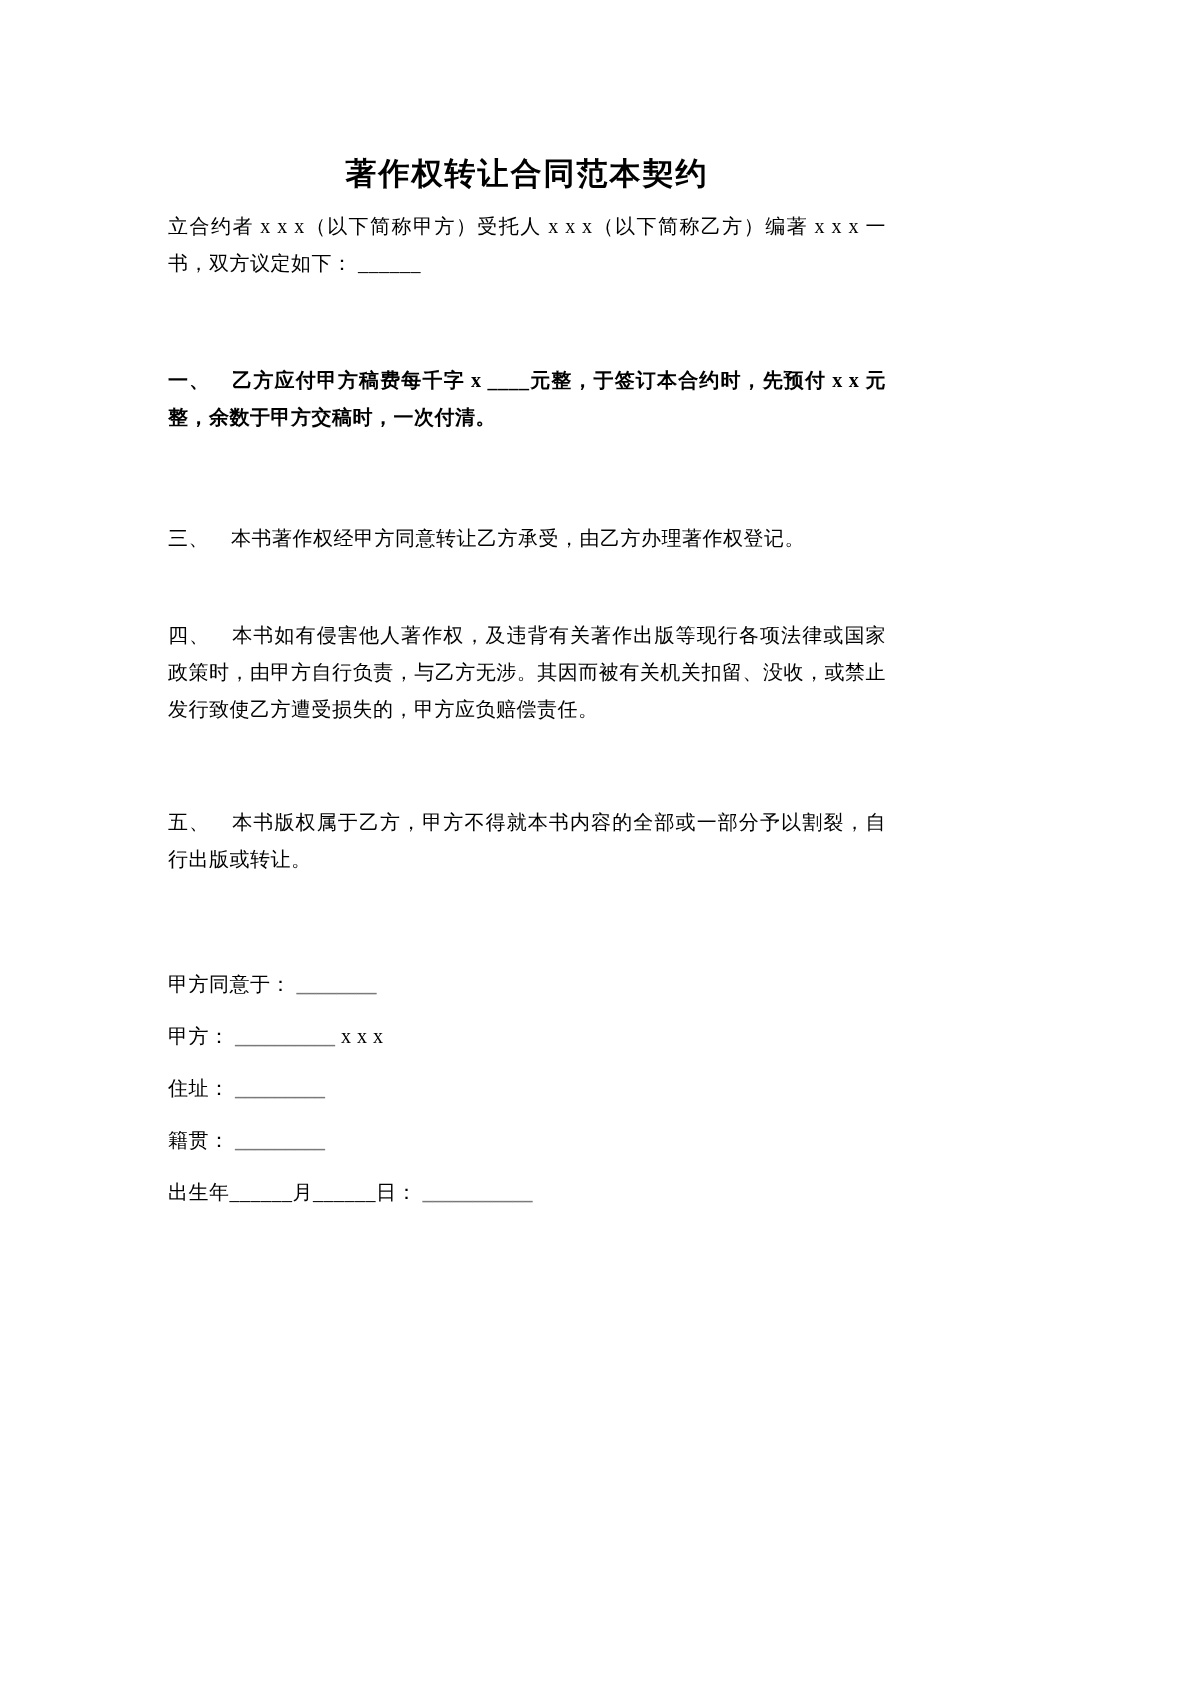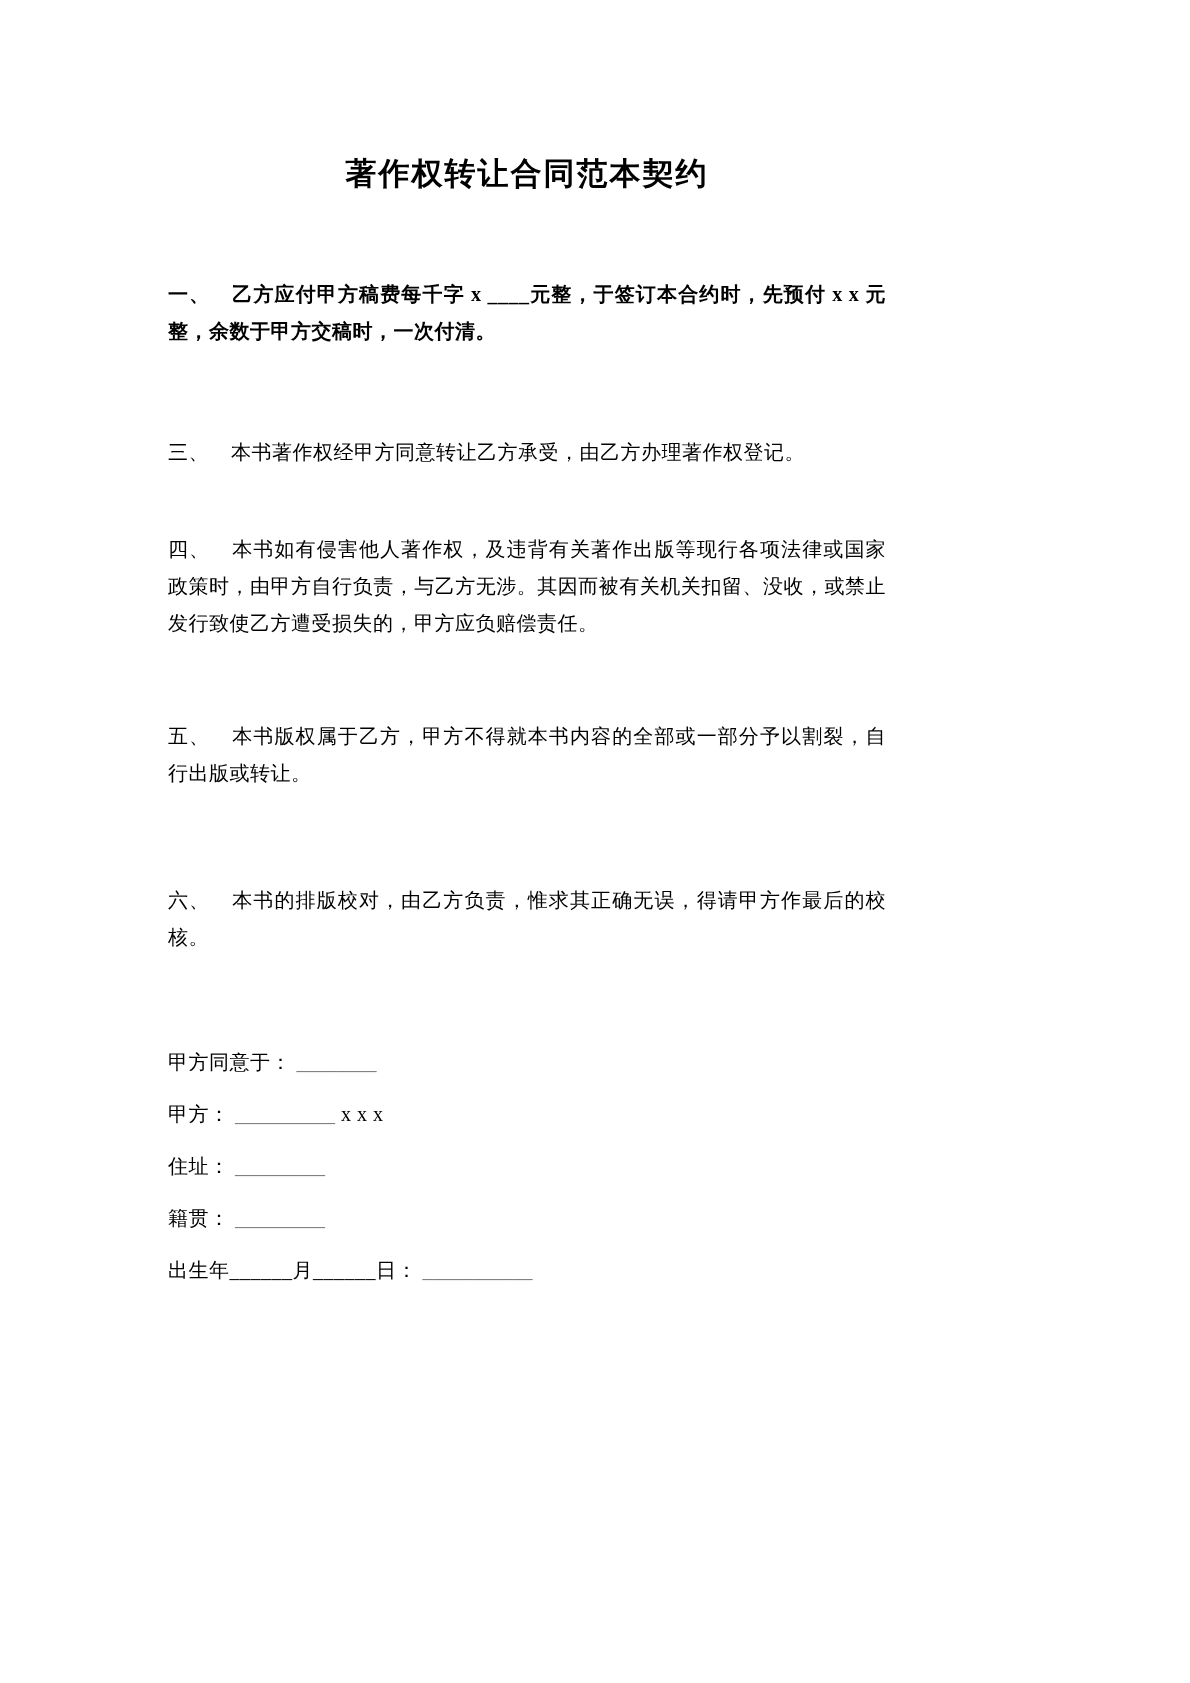--- a/index.html
+++ b/index.html
@@ -44,41 +44,42 @@
   .m-c3 { margin-top: 84px; }
   .m-c4 { margin-top: 60px; }
   .m-c5 { margin-top: 76px; }
   .m-c6 { margin-top: 90px; }
   .m-c7 { margin-top: 58px; }
   .sig-first { margin-top: 88px; }
   .sig { margin-top: 15px; }
   .blank {
     color: #7a7a7a;
     letter-spacing: 0;
+    font-weight: bold;
   }
   .sig-value { margin-left: 6px; }
 </style>
 </head>
 <body>
 
 <div class="doc">
 
   <h1 class="doc-title">著作权转让合同范本契约</h1>
 
+  <p class="para intro">立合约者 x x x（以下简称甲方）受托人 x x x（以下简称乙方）编著 x x x 一书，双方议定如下： ______</p>
 
   <p class="para m-c1"><span class="clause-num">一、</span><span>乙方应付甲方稿费每千字 x ____元整，于签订本合约时，先预付 x x 元整，余数于甲方交稿时，一次付清。</span></p>
 
 
   <p class="para m-c3"><span class="clause-num">三、</span><span>本书著作权经甲方同意转让乙方承受，由乙方办理著作权登记。</span></p>
 
   <p class="para m-c4"><span class="clause-num">四、</span><span>本书如有侵害他人著作权，及违背有关著作出版等现行各项法律或国家政策时，由甲方自行负责，与乙方无涉。其因而被有关机关扣留、没收，或禁止发行致使乙方遭受损失的，甲方应负赔偿责任。</span></p>
 
   <p class="para m-c5"><span class="clause-num">五、</span><span>本书版权属于乙方，甲方不得就本书内容的全部或一部分予以割裂，自行出版或转让。</span></p>
 
-  <p class="para m-c6"><span class="clause-num">六、</span><span>本书的排版校对，由乙方负责，惟求其正确无误，得请甲方作最后的校核。</span></p>
 
 
   <p class="para sig-first"><span>甲方同意于：</span> <span class="blank">________</span></p>
 
   <p class="para sig"><span>甲方：</span> <span class="blank">__________</span><span class="sig-value">x x x</span></p>
 
   <p class="para sig"><span>住址：</span> <span class="blank">_________</span></p>
 
   <p class="para sig"><span>籍贯：</span> <span class="blank">_________</span></p>
 

